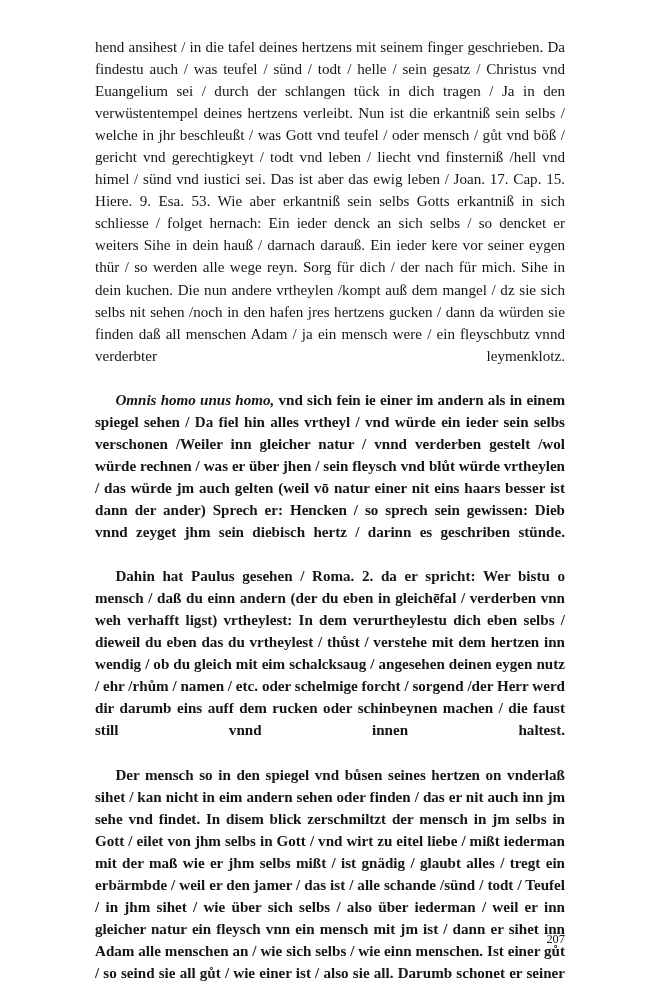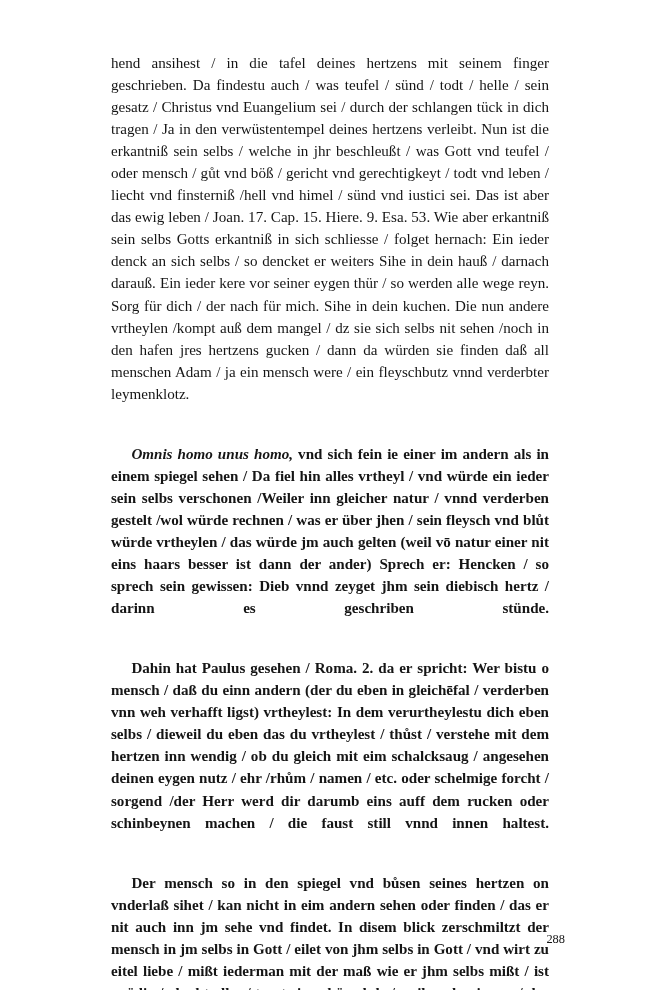--- a/index.html
+++ b/index.html
@@ -27,21 +27,21 @@
     top: 36px;
     width: 470px;
     font-size: 15.1px;
     line-height: 22.05px;
     text-align: justify;
     text-justify: inter-word;
     hyphens: none;
     -webkit-hyphens: none;
   }
   p.para {
-    margin: 16px;
+    margin: 0;
     padding: 0;
     text-align: justify;
   }
   p.para.indent {
     text-indent: 1.35em;
     font-weight: bold;
   }
   
   p.para:after {
     content: "";
@@ -82,15 +82,15 @@
     <p class="para indent">
       <span>Dahin hat Paulus gesehen / Roma. 2. da er spricht: Wer bistu o mensch / daß du einn andern (der du eben in gleichēfal / verderben vnn weh verhafft ligst) vrtheylest: In dem verurtheylestu dich eben selbs / dieweil du eben das du vrtheylest / thůst / verstehe mit dem hertzen inn wendig / ob du gleich mit eim schalcksaug / angesehen deinen eygen nutz / ehr /rhům / namen / etc. oder schelmige forcht / sorgend /der Herr werd dir darumb eins auff dem rucken oder schinbeynen machen / die faust still vnnd innen haltest.</span>
     </p>
 
     <p class="para indent nostretch">
       <span>Der mensch so in den spiegel vnd bůsen seines hertzen on vnderlaß sihet / kan nicht in eim andern sehen oder finden / das er nit auch inn jm sehe vnd findet. In disem blick zerschmiltzt der mensch in jm selbs in Gott / eilet von jhm selbs in Gott / vnd wirt zu eitel liebe / mißt iederman mit der maß wie er jhm selbs mißt / ist gnädig / glaubt alles / tregt ein erbärmbde / weil er den jamer / das ist / alle schande /sünd / todt / Teufel / in jhm sihet / wie über sich selbs / also über iederman / weil er inn gleicher natur ein fleysch vnn ein mensch mit jm ist / dann er sihet inn Adam alle menschen an / wie sich selbs / wie einn menschen. Ist einer gůt / so seind sie all gůt / wie einer ist / also sie all. Darumb schonet er seiner haut /schweigt / leidet / vnd bitt Gott vmb labung / erhebung / vnnd handreychung der artznei auß gmeyner acht / plag / vnd verderben / zerschmiltzt vor jamer in jm selbs / sihet in jm selbs die gantz welt vnd alle menschen / was ie mensch hiesse / als einn einigen Adam vnn fleyschbutzen / Eilt inn gegensatz / nemlich inn Gott / des bild er auch erloschen vnd verdeckt / in jm glümend findet / bitt vnd seufftzet im</span>
     </p>
 
   </div>
 
-  <div id="folio">288</div>
+  <div id="folio">207</div>
 
 </div>
 
 </body></html>

